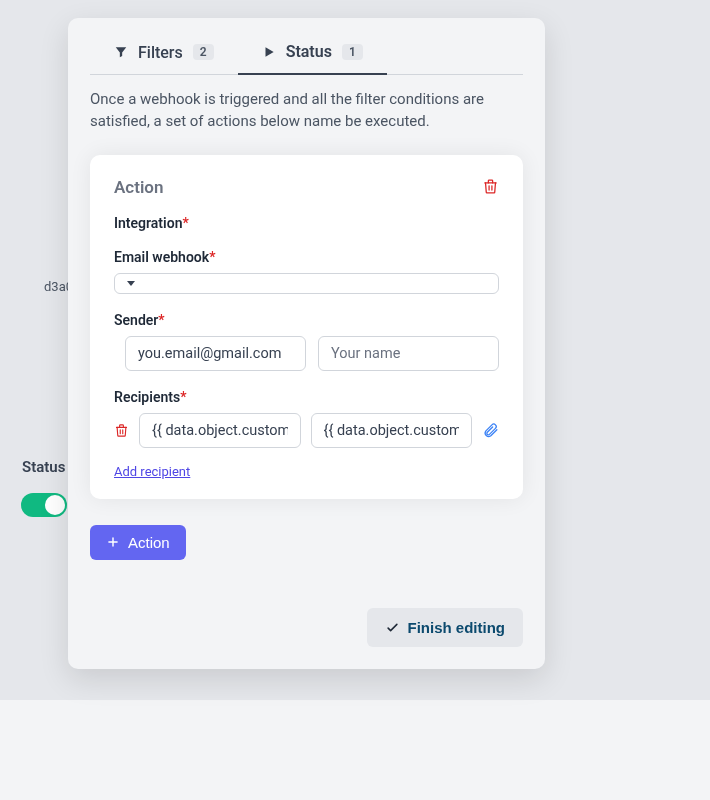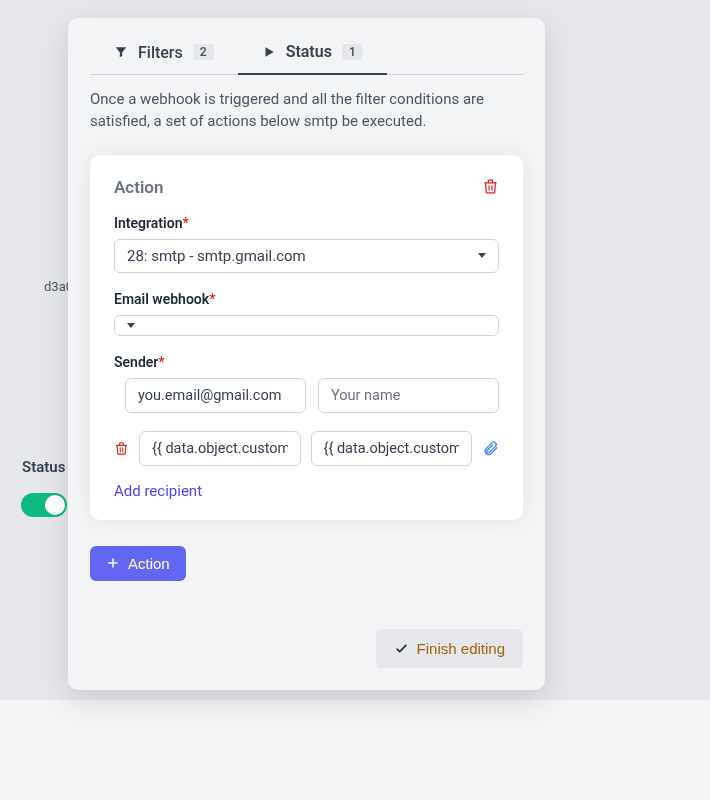--- a/index.html
+++ b/index.html
@@ -226,21 +226,22 @@
       stroke: #3b82f6;
       fill: none;
       flex-shrink: 0;
       cursor: pointer;
     }
 
     .add-link {
       display: inline-block;
       margin-top: 16px;
       color: #4f46e5;
-      font-size: 15px;
+      text-decoration: underline;
+      font-size: 13px;
       cursor: pointer;
     }
 
     .add-action-btn {
       display: inline-flex;
       align-items: center;
       gap: 8px;
       background: #6366f1;
       color: #fff;
       border: none;
@@ -260,26 +261,26 @@
     .modal-footer {
       display: flex;
       justify-content: flex-end;
       margin-top: 48px;
     }
     .finish-btn {
       display: inline-flex;
       align-items: center;
       gap: 8px;
       background: #e5e7eb;
-      color: #a16207;
+      color: #0c4a6e;
       border: none;
       border-radius: 6px;
       padding: 11px 18px;
       font-size: 15px;
-      font-weight: 400;
+      font-weight: 700;
       cursor: pointer;
     }
     .finish-btn svg {
       width: 15px;
       height: 15px;
       stroke: #1f2937;
       stroke-width: 2.5;
       fill: none;
     }
   </style>
@@ -305,42 +306,38 @@
     </div>
     <div class="tab active">
       <svg viewBox="0 0 24 24">
           <path d="M6 4l14 8-14 8V4z"></path>
         </svg>
       <span>Status</span>
       <span class="tab-badge">1</span>
     </div>
   </div>
 
-  <p class="description">Once a webhook is triggered and all the filter conditions are satisfied, a set of actions below smtp be executed.</p>
+  <p class="description">Once a webhook is triggered and all the filter conditions are satisfied, a set of actions below name be executed.</p>
 
   <div class="action-card">
     <div class="action-header">
       <span class="action-title">Action</span>
       <svg viewBox="0 0 24 24" stroke-width="1.8" stroke-linecap="round" stroke-linejoin="round">
         <path d="M4 7h16"></path>
           <path d="M10 11v6"></path>
           <path d="M14 11v6"></path>
         <path d="M5 7l1 13a1 1 0 0 0 1 1h10a1 1 0 0 0 1-1l1-13"></path>
         <path d="M9 7V4a1 1 0 0 1 1-1h4a1 1 0 0 1 1 1v3"></path>
       </svg>
     </div>
 
     <div class="field-group">
       <label class="field-label">
         <span>Integration</span><span class="req">*</span>
       </label>
-      <div class="select">
-        <span>28: smtp - smtp.gmail.com</span>
-        <span class="caret"></span>
-      </div>
     </div>
 
     <div class="field-group">
       <label class="field-label">
         <span>Email webhook</span><span class="req">*</span>
       </label>
       <div class="select">
         <span class="caret"></span>
       </div>
     </div>
@@ -349,20 +346,23 @@
       <label class="field-label">
         <span>Sender</span><span class="req">*</span>
       </label>
       <div class="row-two">
         <input type="text" class="text-input" value="you.email@gmail.com" style="">
         <input type="text" class="text-input" placeholder="Your name" style="">
       </div>
     </div>
 
     <div class="field-group">
+      <label class="field-label">
+        <span>Recipients</span><span class="req">*</span>
+      </label>
       <div class="recipient-row">
         <svg class="trash-small" viewBox="0 0 24 24" stroke-width="1.8" stroke-linecap="round" stroke-linejoin="round">
           <path d="M4 7h16"></path>
             <path d="M10 11v6"></path>
             <path d="M14 11v6"></path>
           <path d="M5 7l1 13a1 1 0 0 0 1 1h10a1 1 0 0 0 1-1l1-13"></path>
           <path d="M9 7V4a1 1 0 0 1 1-1h4a1 1 0 0 1 1 1v3"></path>
         </svg>
         <input type="text" class="text-input" value="{{ data.object.customer_details.email }}" style="">
         <input type="text" class="text-input" value="{{ data.object.customer_details.name }}" style="">

